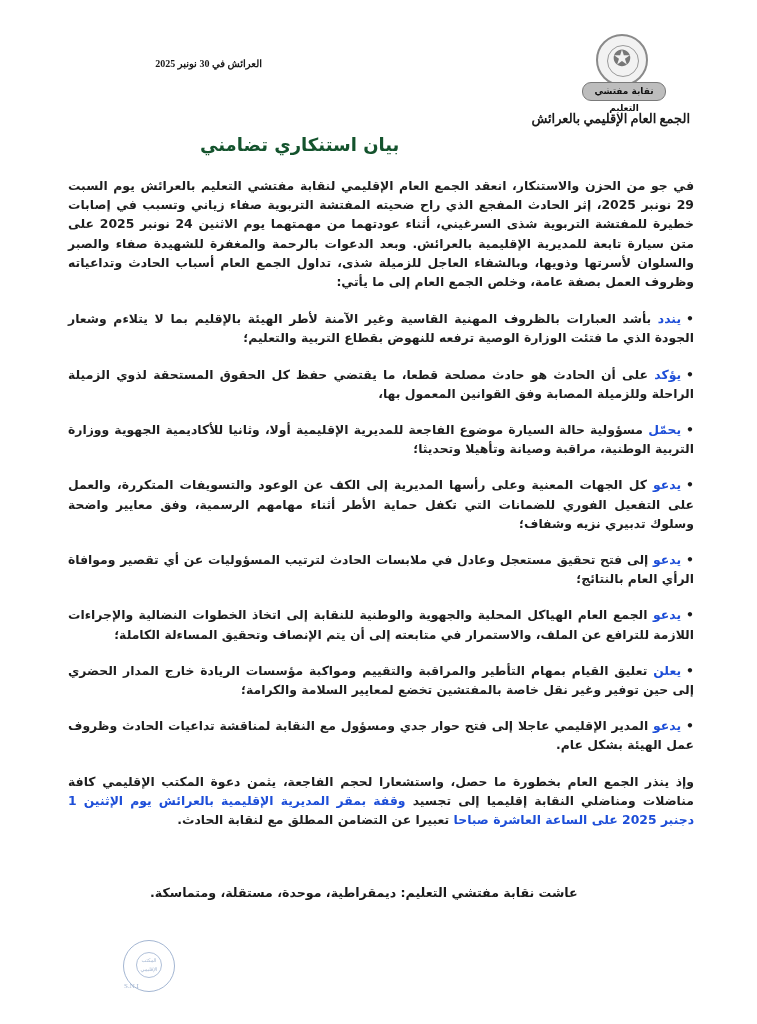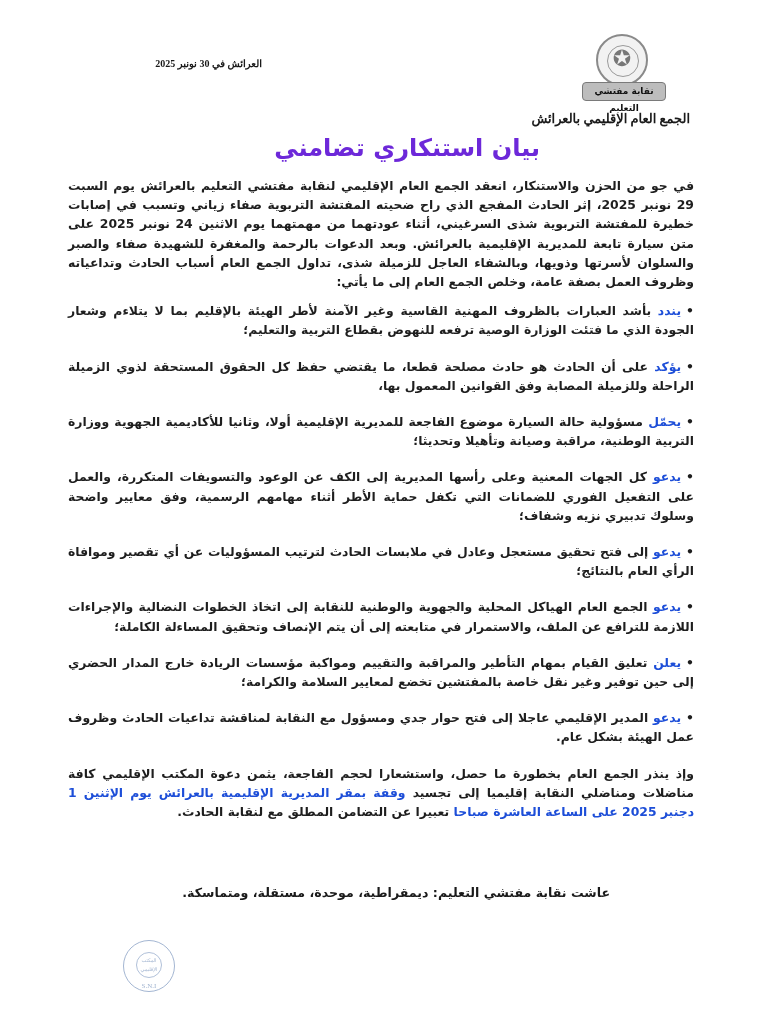--- a/index.html
+++ b/index.html
@@ -23,59 +23,59 @@
     .logo-seal::after {
       content: ""; position: absolute; left: 9px; top: 9px; width: 30px; height: 30px;
       border-radius: 50%; border: 1px solid #9a9a9a;
     }
     .logo-star {
       position: absolute; left: 0; top: 10px; width: 100%; text-align: center;
       font-size: 22px; color: #777; line-height: 26px;
     }
     .logo-band {
       position: absolute; left: 22px; top: 48px; width: 82px; height: 17px;
-      border-radius: 4px; background: #bdbdbd; border: 1px solid #7a7a7a;
+      border-radius: 9px; background: #bdbdbd; border: 1px solid #7a7a7a;
       direction: rtl; text-align: center; font-size: 9px; font-weight: bold; line-height: 17px;
       color: #111;
     }
     .org {
       position: absolute; top: 111px; left: 490px; width: 200px;
       direction: rtl; text-align: right; font-family: "Liberation Serif", serif;
       font-weight: bold; font-size: 13px;
     }
     .title {
       position: absolute; top: 134px; left: 200px; width: 340px;
-      direction: rtl; text-align: right; color: #6d28d9;
-      font-weight: bold; font-size: 24px;
+      direction: rtl; text-align: left; color: #14532d;
+      font-weight: bold; font-size: 18px;
     }
     .content {
       position: absolute; top: 176px; left: 68px; width: 626px;
       direction: rtl; text-align: justify; font-weight: bold; font-size: 12.4px;
       line-height: 19.2px; color: #1e1e1e;
     }
     .content p { margin: 0 0 17px 0; }
-    .content .intro { margin-bottom: 10px; }
+    .content .intro { margin-bottom: 18px; }
     .red { color: #1d4ed8; }
     .bullet-dot { display: inline-block; margin-left: 5px; }
     .closing {
       position: absolute; top: 885px; left: 150px; width: 460px;
-      direction: rtl; text-align: right; font-weight: bold; font-size: 12.6px;
+      direction: rtl; text-align: left; font-weight: bold; font-size: 12.6px;
     }
     .stamp {
       position: absolute; top: 940px; left: 123px; width: 52px; height: 52px;
       border-radius: 50%; border: 1.5px solid #8ca3c6; box-sizing: border-box; opacity: 0.8;
     }
     .stamp-inner {
       position: absolute; left: 12px; top: 11px; width: 26px; height: 26px;
       border-radius: 50%; border: 1px solid #9cb0cf;
       font-size: 5px; color: #8ca3c6; text-align: center; line-height: 9px; padding-top: 3px;
       box-sizing: border-box; direction: rtl;
     }
     .stamp-sni {
-      position: absolute; bottom: 1px; width: 100%; text-align: center;
+      position: absolute; bottom: 1px; width: 100%; 
       font-size: 7px; color: #8ca3c6; font-family: "Liberation Serif", serif;
     }
   </style>
 </head>
 <body>
 
 <div class="date">العرائش في 30 نونبر 2025</div>
 
 <div class="logo">
   <div class="logo-seal">

